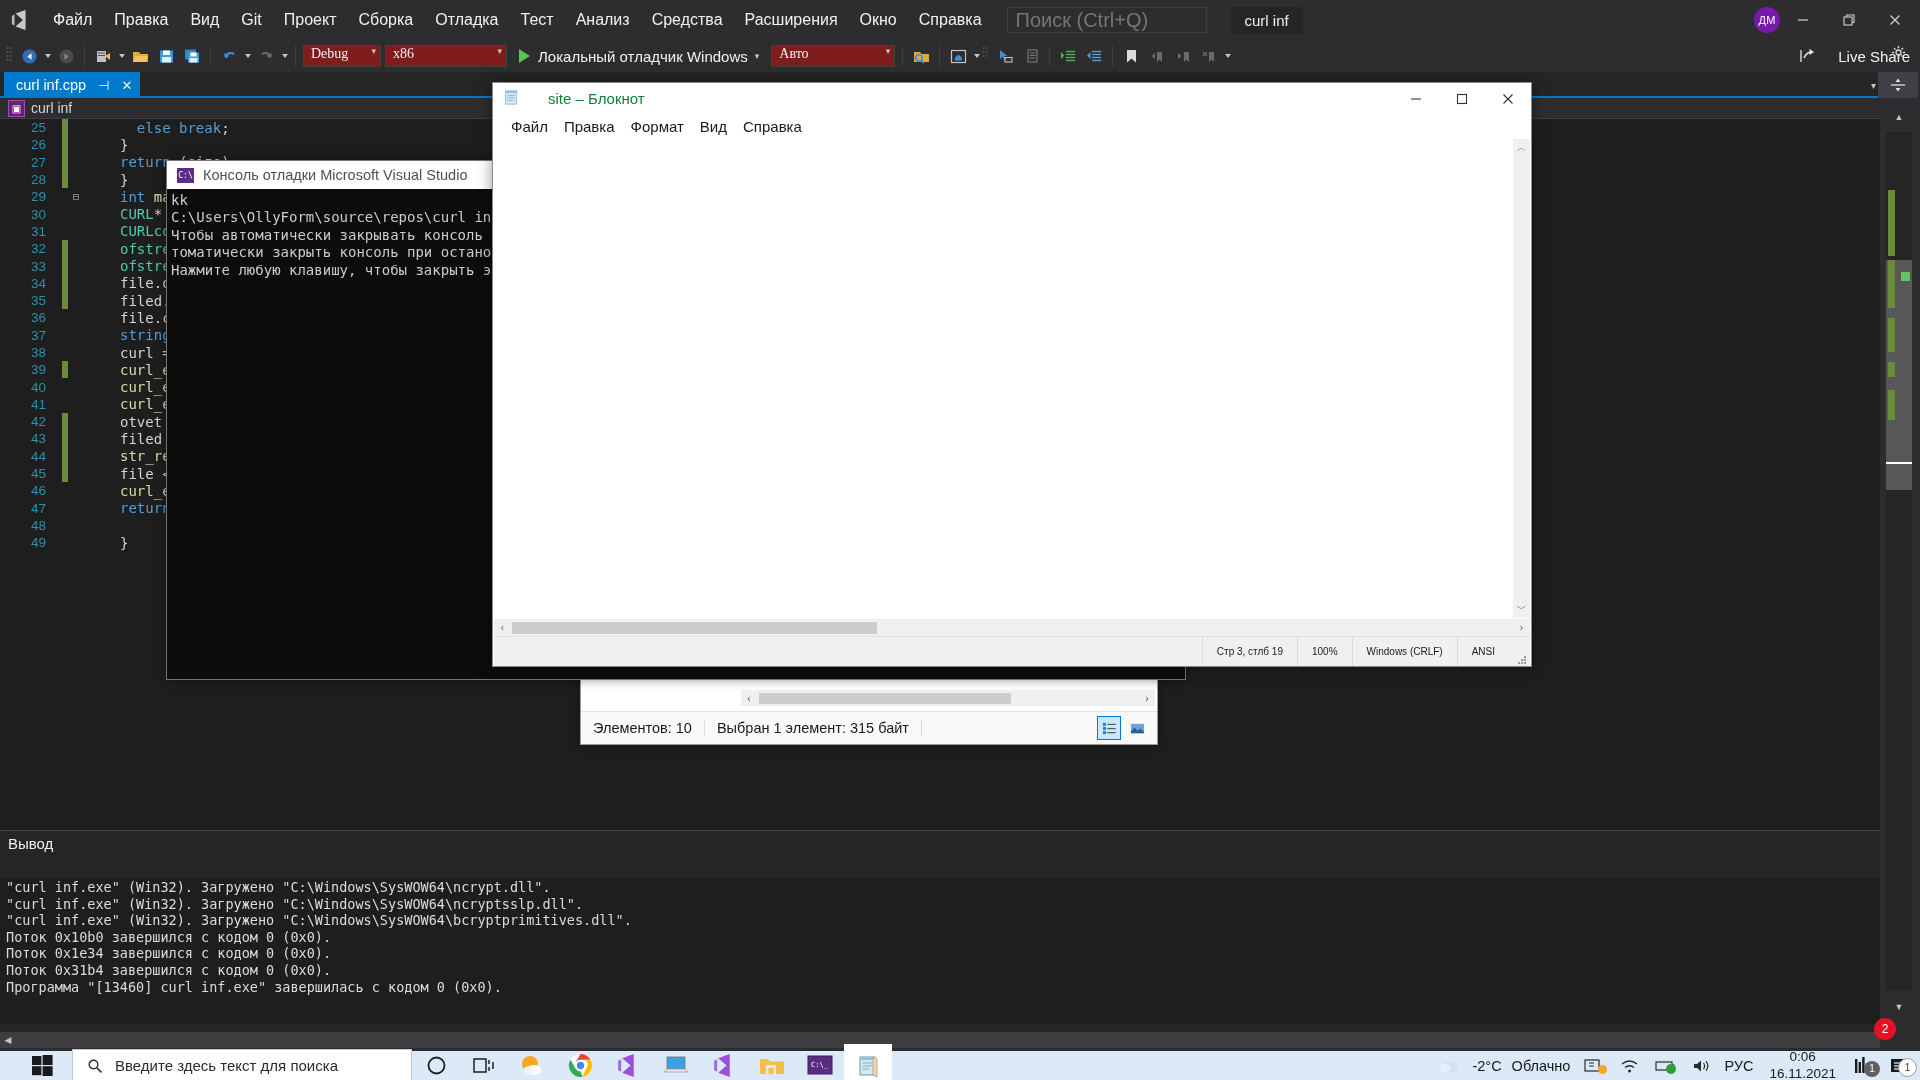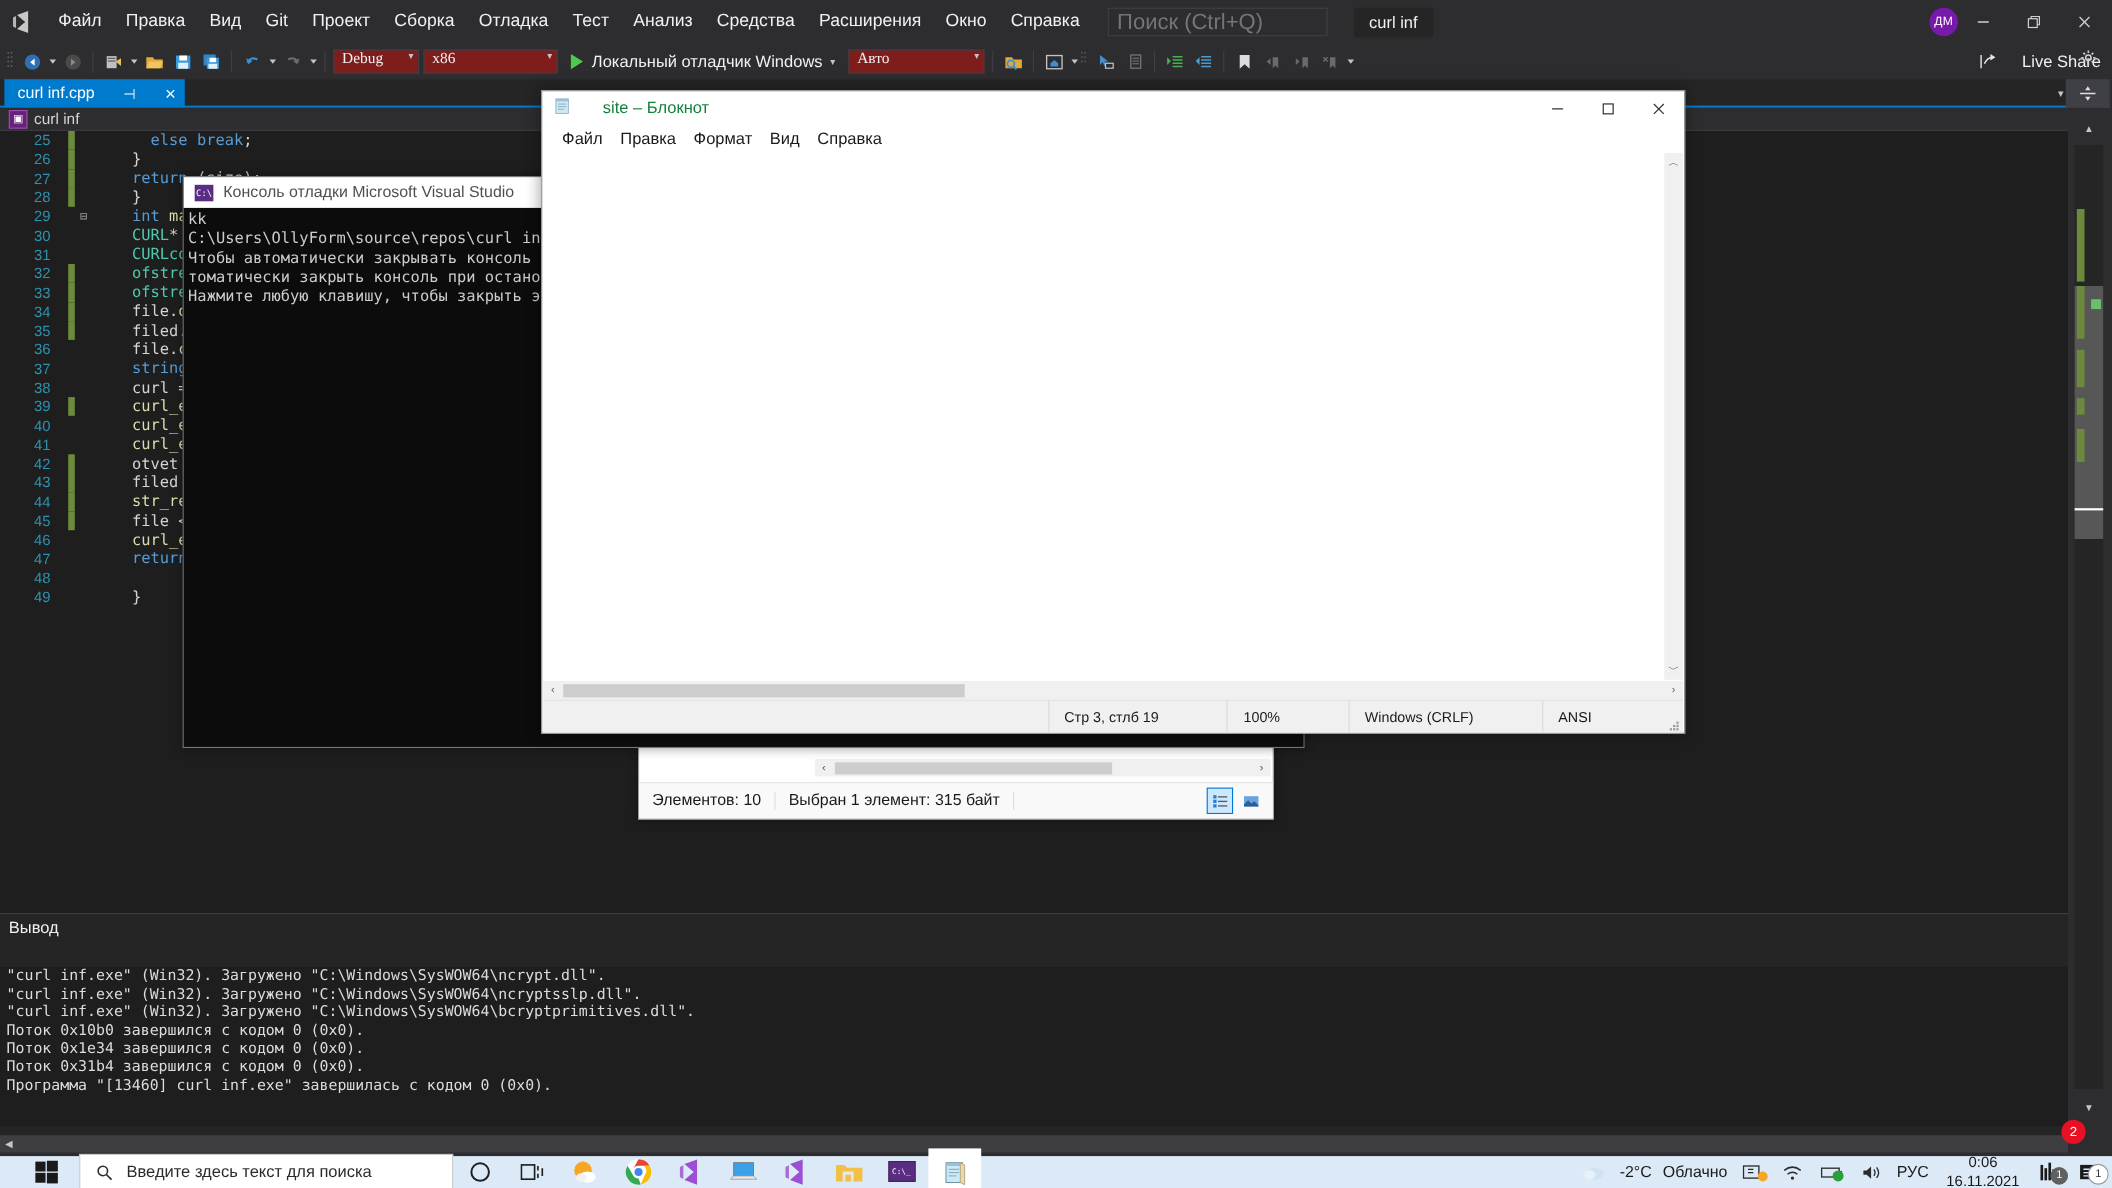--- a/index.html
+++ b/index.html
@@ -91,21 +91,21 @@
     margin-left: auto; display: flex; align-items: center; gap: 21px;
     font-size: 15px; color: #f1f1f1; padding-right: 10px;
   }
 
   
   .vs-tabstrip {
     position: absolute; top: 72px; left: 0; right: 40px; height: 26px; background: #252526;
   }
   .doc-tab {
     position: absolute; left: 4px; top: 0; height: 26px; background: #007acc; color: #fff;
-    display: flex; align-items: center; padding: 0 8px 0 12px; gap: 26px; font-size: 14.5px;
+    display: flex; align-items: center; padding: 0 8px 0 12px; gap: 12px; font-size: 14.5px;
   }
   .doc-tab .pin, .doc-tab .x { font-size: 13px; opacity: .95; }
   .tabstrip-right {
     position: absolute; right: 0; top: 0; height: 26px; display: flex; align-items: center;
     color: #c5c5c5; gap: 4px; padding-right: 4px;
   }
   .editor-underline {
     position: absolute; top: 96px; left: 0; right: 40px; height: 2px; background: #007acc;
   }
 
@@ -285,21 +285,21 @@
   .np-vscroll .ar { color: #606060; font-size: 10px; padding: 2px 0; }
   .np-hscroll {
     position: absolute; left: 1px; right: 1px; bottom: 30px; height: 17px; background: #f0f0f0;
     display: flex; align-items: center;
   }
   .np-hscroll .ar { width: 17px; text-align: center; color: #606060; font-size: 10px; }
   .np-hscroll .thumb { position: absolute; left: 18px; width: 365px; height: 12px; background: #cdcdcd; }
   .np-status {
     position: absolute; left: 1px; right: 1px; bottom: 0; height: 29px; background: #f0f0f0;
     border-top: 1px solid #e0e0e0; display: flex; align-items: center;
-    font-size: 13px; color: #1a1a1a; gap: 48px;
+    font-size: 10px; color: #1a1a1a;
   }
   .np-status .spacer { flex: 1; }
   .np-status .cell {
     padding: 0 14px; height: 29px; display: flex; align-items: center;
     border-left: 1px solid #dadada;
   }
   .np-grip { width: 18px; height: 29px; display: flex; align-items: flex-end; justify-content: flex-end; padding: 0 3px 3px 0; }
 
   
   .taskbar {

